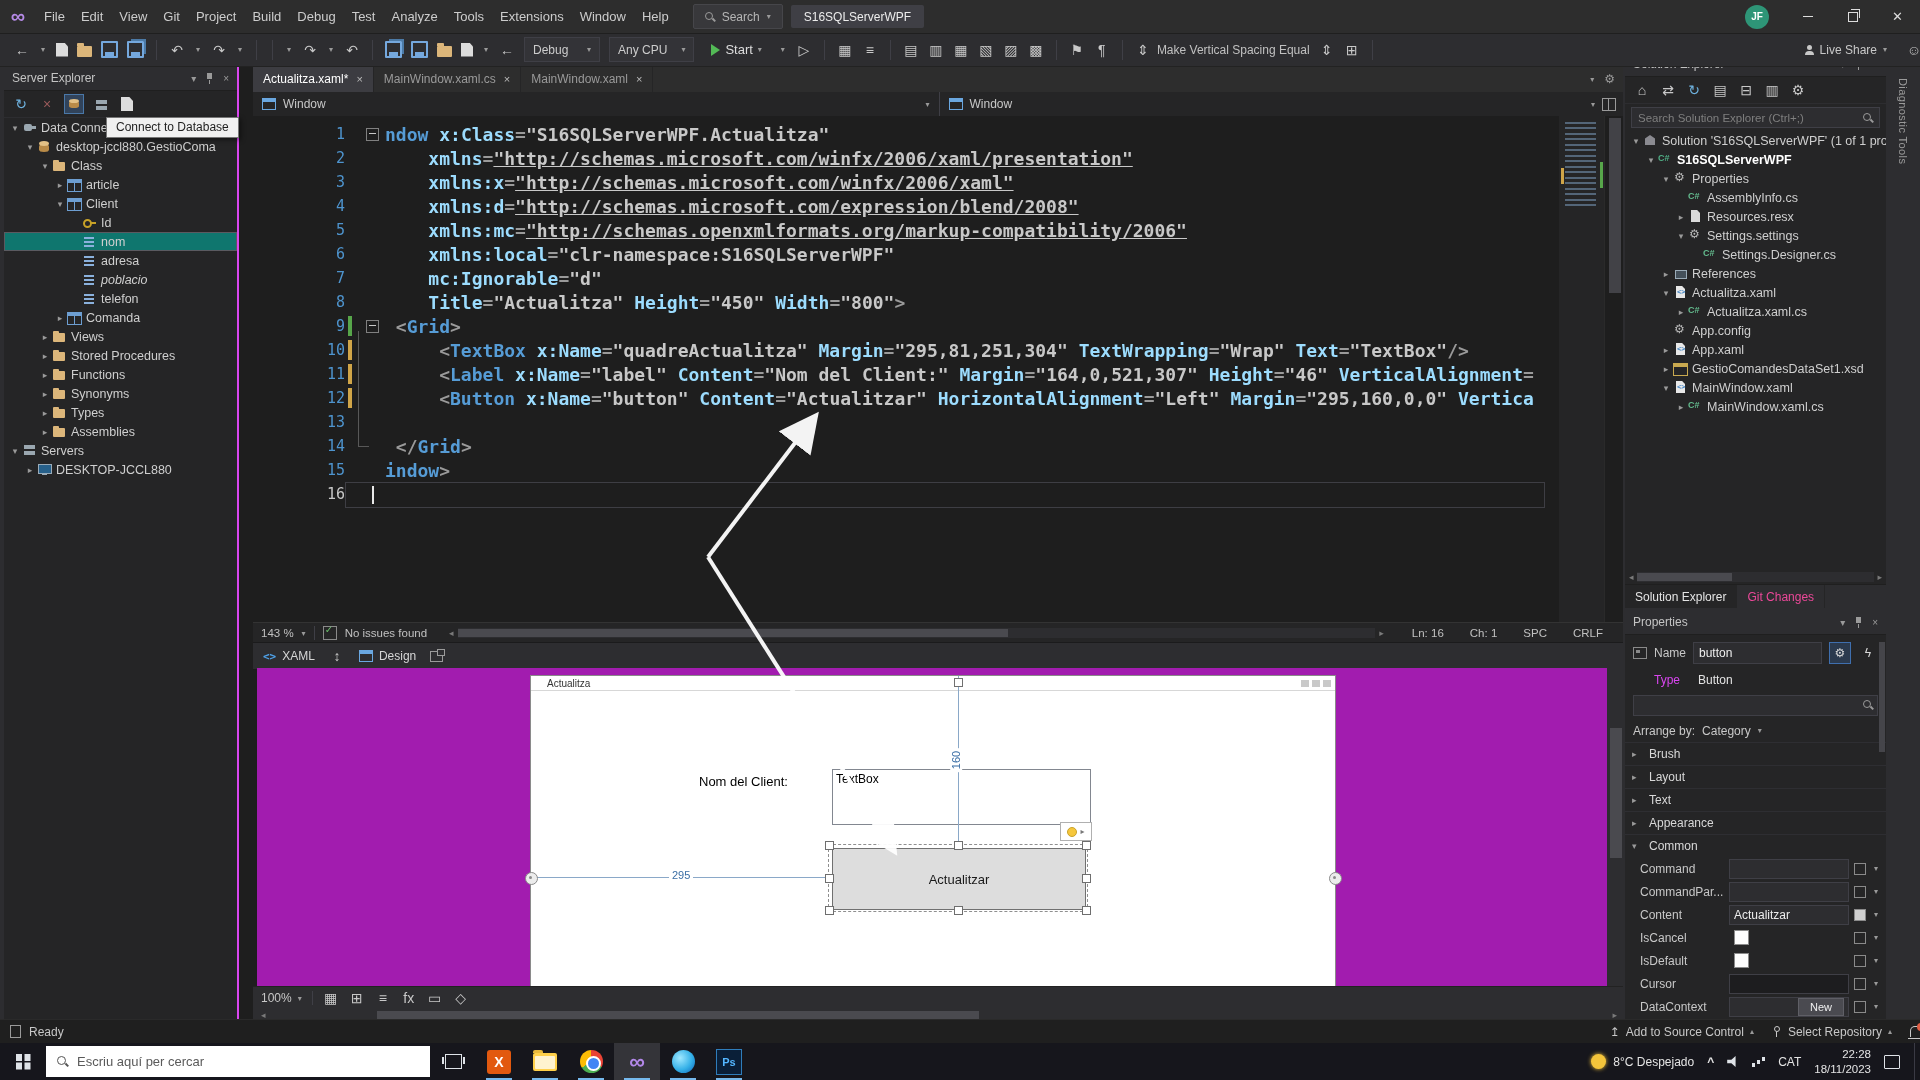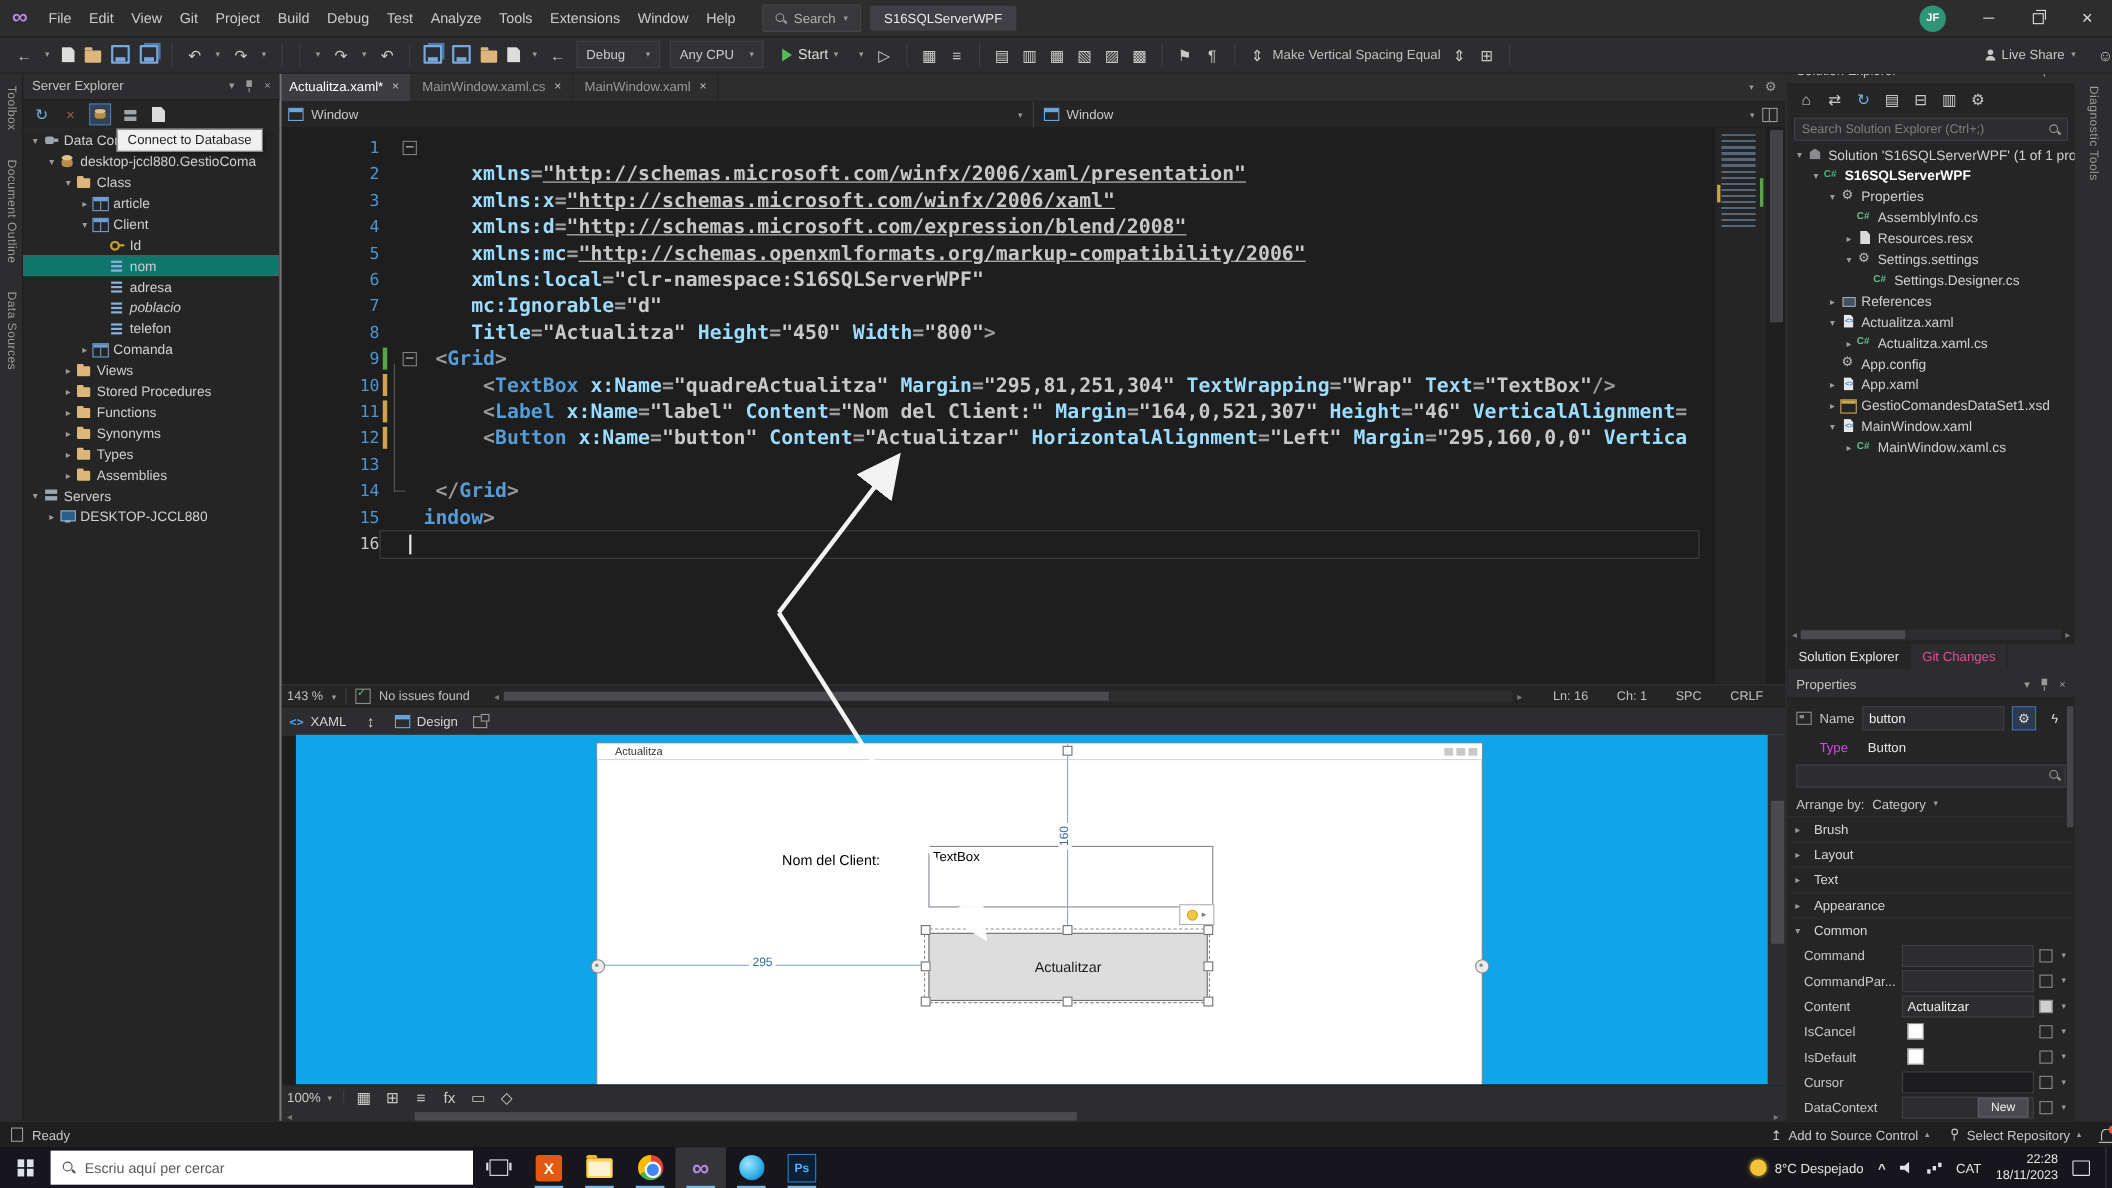--- a/index.html
+++ b/index.html
@@ -59,22 +59,22 @@
     background:#2d2d30;border-bottom:1px solid #1f1f1f}
   .ph-icons{margin-left:auto;display:flex;align-items:center;gap:9px}
   .ph-ic{color:#9a9a9a;font-size:10px}
   .i-pin{width:9px;height:12px;position:relative;display:inline-block}
   .i-pin::before{content:"";position:absolute;left:2px;top:1px;width:5px;height:6px;background:#9a9a9a}
   .i-pin::after{content:"";position:absolute;left:4px;top:8px;width:1px;height:4px;background:#9a9a9a}
   .i-mag{width:10px;height:10px;position:relative;display:inline-block}
   .i-mag::before{content:"";position:absolute;left:0;top:0;width:6px;height:6px;border:1.5px solid #9a9a9a;border-radius:50%}
   .i-mag::after{content:"";position:absolute;left:7px;top:7px;width:4px;height:1.5px;background:#9a9a9a;transform:rotate(45deg)}
   
-  #server-panel{position:absolute;left:21px;top:66px;width:233px;bottom:60px;background:#252526;
-    border-right:2px solid #737373;z-index:5}
+  #server-panel{position:absolute;left:4px;top:66px;width:233px;bottom:60px;background:#252526;
+    border-right:2px solid #d946ef;z-index:5}
   .mini-toolbar{height:26px;display:flex;align-items:center;gap:8px;padding:0 8px;border-bottom:1px solid #2d2d30}
   .mt-ic{width:18px;height:18px;display:flex;align-items:center;justify-content:center;font-size:13px;color:#c8c8c8}
   .mt-ic.boxed{border:1px solid #4a78a8;background:#31435a}
   .blue{color:#6fb3e0}.reddim{color:#9a5a5a}
   .i-connect-database,.i-connect-server{width:13px;height:12px;position:relative}
   .i-connect-database::before{content:"";position:absolute;left:1px;top:3px;width:10px;height:7px;background:#b98b48;border-radius:5px/2px}
   .i-connect-database::after{content:"";position:absolute;left:1px;top:1px;width:10px;height:4px;background:#e3c186;border-radius:50%}
   .i-connect-server::before{content:"";position:absolute;left:1px;top:2px;width:11px;height:4px;background:#9aa7b0;box-shadow:0 6px 0 #9aa7b0}
   
   .tree{overflow:hidden}
@@ -162,21 +162,21 @@
   .hs-arrow{color:#7a7a7a;font-size:9px}
   #ed-status .rgt{display:flex;gap:26px;margin:0 14px 0 6px}
   
   #split-tabs{position:absolute;left:0;top:576px;right:0;height:26px;background:#2d2d30;display:flex;
     align-items:center;gap:14px;padding:0 10px;border-top:1px solid #1b1b1c;border-bottom:1px solid #1b1b1c;font-size:12px}
   .stab{display:flex;align-items:center;gap:6px;color:#d6d6d6}
   .i-xamltag{color:#4ea1e8;font:bold 11px "DejaVu Sans Mono",monospace}
   .i-popout{width:11px;height:9px;border:1px solid #9a9a9a;position:relative}
   .i-popout::before{content:"";position:absolute;right:-3px;top:-3px;width:6px;height:5px;border:1px solid #9a9a9a;background:#2d2d30}
   
-  #designer{position:absolute;left:16px;top:602px;right:0;height:318px;background:#0ea5e9;overflow:hidden}
+  #designer{position:absolute;left:4px;top:602px;right:0;height:318px;background:#a21caf;overflow:hidden}
   #dz-canvas{position:absolute;left:274px;top:8px;width:804px;height:430px;background:#fff;box-shadow:0 0 0 1px #8a8a8a}
   #dz-titlebar{position:absolute;left:0;top:0;right:0;height:14px;background:#fff;border-bottom:1px solid #d7d7d7;
     display:flex;align-items:center;color:#333;font-size:10px}
   #dz-titlebar .t{margin-left:16px}
   #dz-controls{margin-left:auto;display:flex;gap:3px;margin-right:4px}
   #dz-controls span{width:8px;height:7px;background:#c9c9c9;display:inline-block}
   .dz-label{position:absolute;left:168px;top:98px;font-size:13px;color:#000}
   .dz-textbox{position:absolute;left:301px;top:93px;width:251px;height:50px;background:#fff;border:1px solid #828790;
     font-size:12px;color:#000;padding:2px 3px}
   .dz-button{position:absolute;left:301px;top:172px;width:252px;height:60px;background:#ddd;border:1px solid #707070;
@@ -591,20 +591,21 @@
       <div id="cur-line">
         <span id="caret"></span>
       </div>
       <div id="fold-guide"></div>
       <div id="code-lines">
           <div class="cl">
             <span class="ln">1</span>
             <span class="fold">
               <span class="fold-box"></span>
             </span>
+            <span class="ct"><span class="tk-t">ndow</span><span class="tk-x"> </span><span class="tk-a">x:Class</span><span class="tk-o">=</span><span class="tk-s">"S16SQLServerWPF.Actualitza"</span></span>
           </div>
           <div class="cl">
             <span class="ln">2</span>
             <span class="fold"></span>
             <span class="ct"><span class="tk-x">    </span><span class="tk-a">xmlns</span><span class="tk-o">=</span><span class="tk-u">"http://schemas.microsoft.com/winfx/2006/xaml/presentation"</span></span>
           </div>
           <div class="cl">
             <span class="ln">3</span>
             <span class="fold"></span>
             <span class="ct"><span class="tk-x">    </span><span class="tk-a">xmlns:x</span><span class="tk-o">=</span><span class="tk-u">"http://schemas.microsoft.com/winfx/2006/xaml"</span></span>

